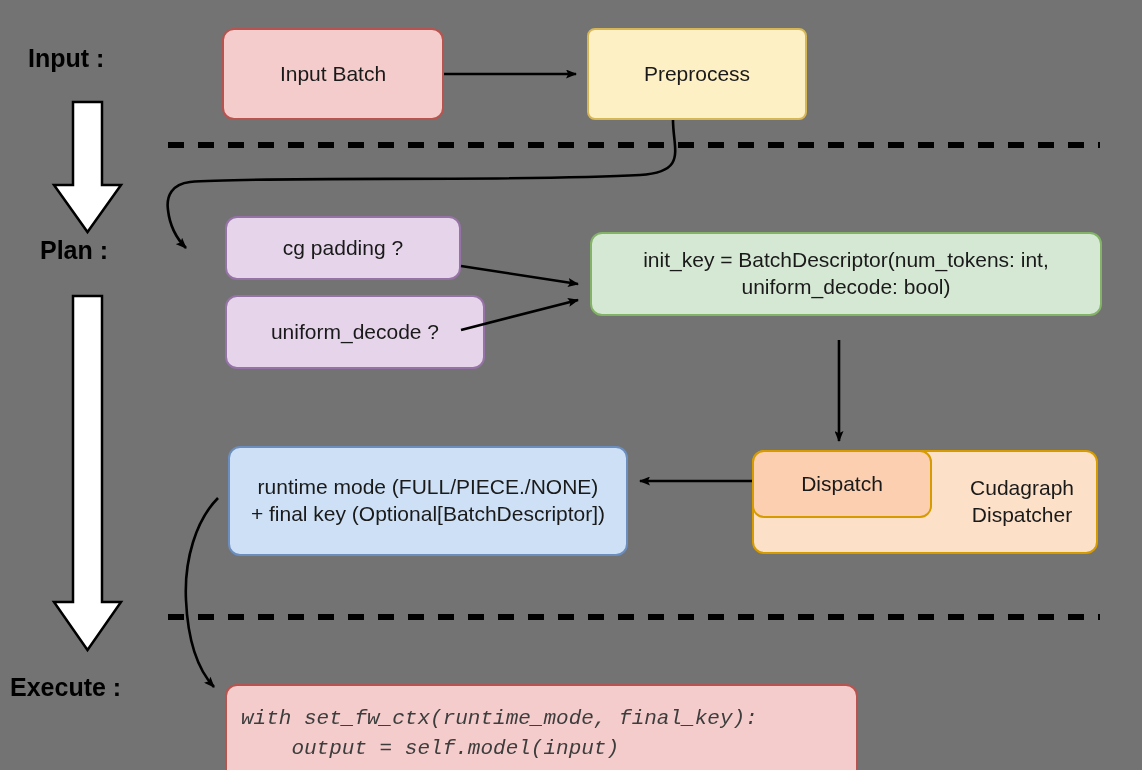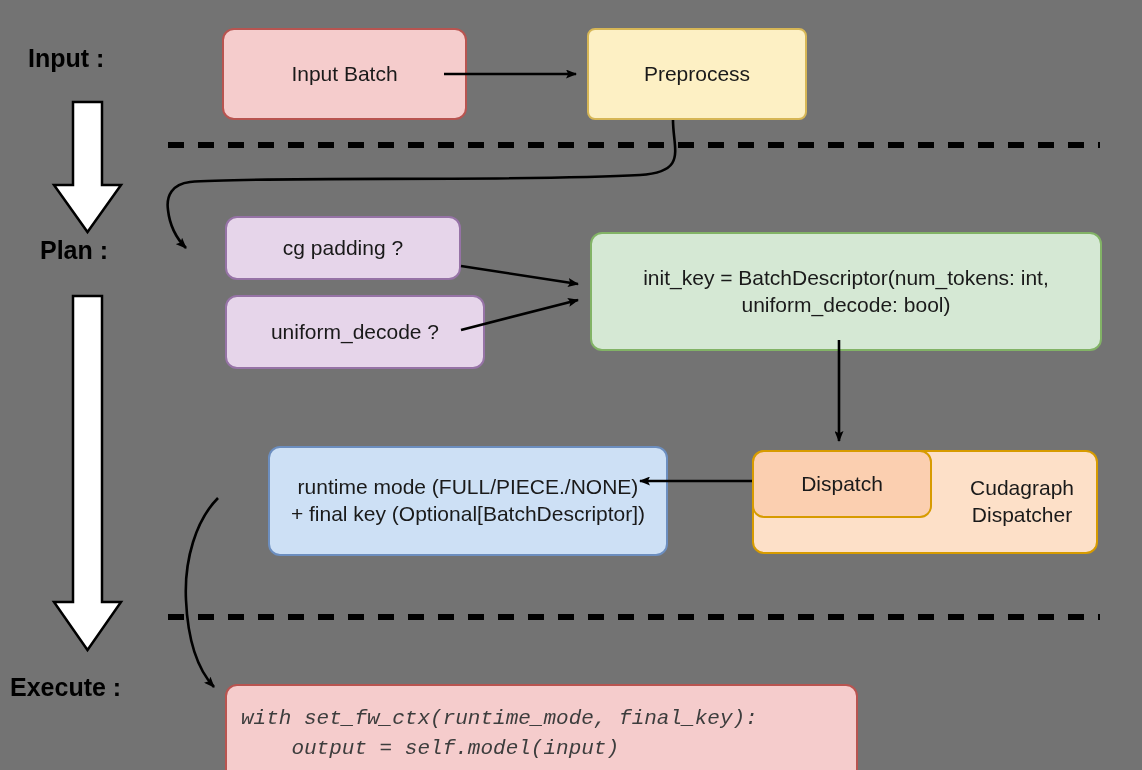--- a/index.html
+++ b/index.html
@@ -43,21 +43,21 @@
     line-height: 1.28;
     color: #1a1a1a;
     padding: 2px 8px;
   }
   .node .line { display: block; }
 
   .n-pink   { background: #f5cccc; border-color: #b85450; }
   .n-yellow { background: #fdf0c4; border-color: #d6b656; border-radius: 8px; }
   .n-purple { background: #e6d5ea; border-color: #9673a6; }
   .n-green  { background: #d5e8d4; border-color: #82b366; }
-  .n-blue   { background: #cde0f5; border-color: #6c8ebf; margin-left: 40px; }
+  .n-blue   { background: #cde0f5; border-color: #6c8ebf; }
   .n-orange-outer { background: #fde0c8; border-color: #d79b00; }
   .n-orange-inner { background: #fbcfb0; border-color: #d79b00; }
 
   
   .code-node {
     position: absolute;
     box-sizing: border-box;
     border-radius: 12px;
     border: 2px solid #b85450;
     background: #f5cccc;
@@ -105,29 +105,29 @@
 <body>
 
 <div id="canvas">
 
   <div class="stage-label" style="left:28px; top:44px;">Input :</div>
 
   <div class="stage-label" style="left:40px; top:236px;">Plan :</div>
 
   <div class="stage-label" style="left:10px; top:673px;">Execute :</div>
 
-  <div class="node n-pink" style="left:222px; top:28px; width:245px; height:92px;">Input Batch</div>
+  <div class="node n-pink" style="left:222px; top:28px; width:222px; height:92px;">Input Batch</div>
 
   <div class="node n-yellow" style="left:587px; top:28px; width:220px; height:92px;">Preprocess</div>
 
   <div class="node n-purple" style="left:225px; top:216px; width:236px; height:64px;">cg padding ?</div>
 
   <div class="node n-purple" style="left:225px; top:295px; width:260px; height:74px;">uniform_decode ?</div>
 
-  <div class="node n-green" style="left:590px; top:232px; width:512px; height:119px;">
+  <div class="node n-green" style="left:590px; top:232px; width:512px; height:84px;">
     <div>
       <span class="line">init_key = BatchDescriptor(num_tokens: int,</span>
       <span class="line">uniform_decode: bool)</span>
     </div>
   </div>
 
   <div class="node n-blue" style="left:228px; top:446px; width:400px; height:110px;">
     <div>
       <span class="line">runtime mode (FULL/PIECE./NONE)</span>
       <span class="line">+ final key (Optional[BatchDescriptor])</span>

